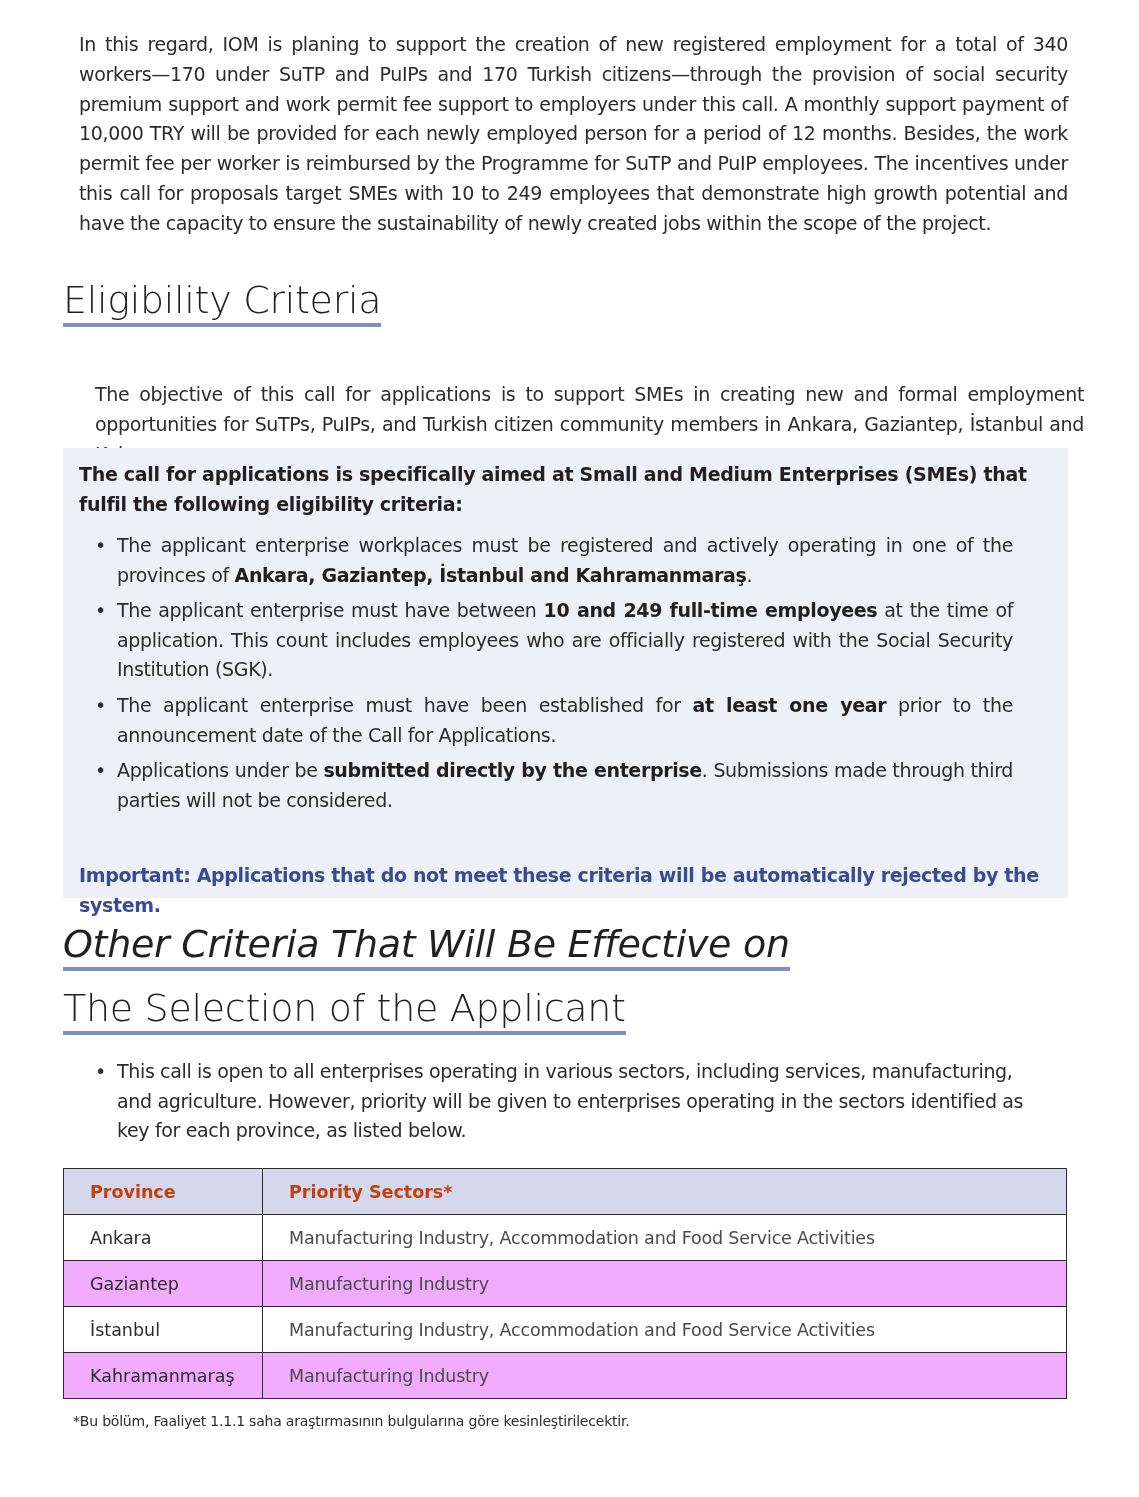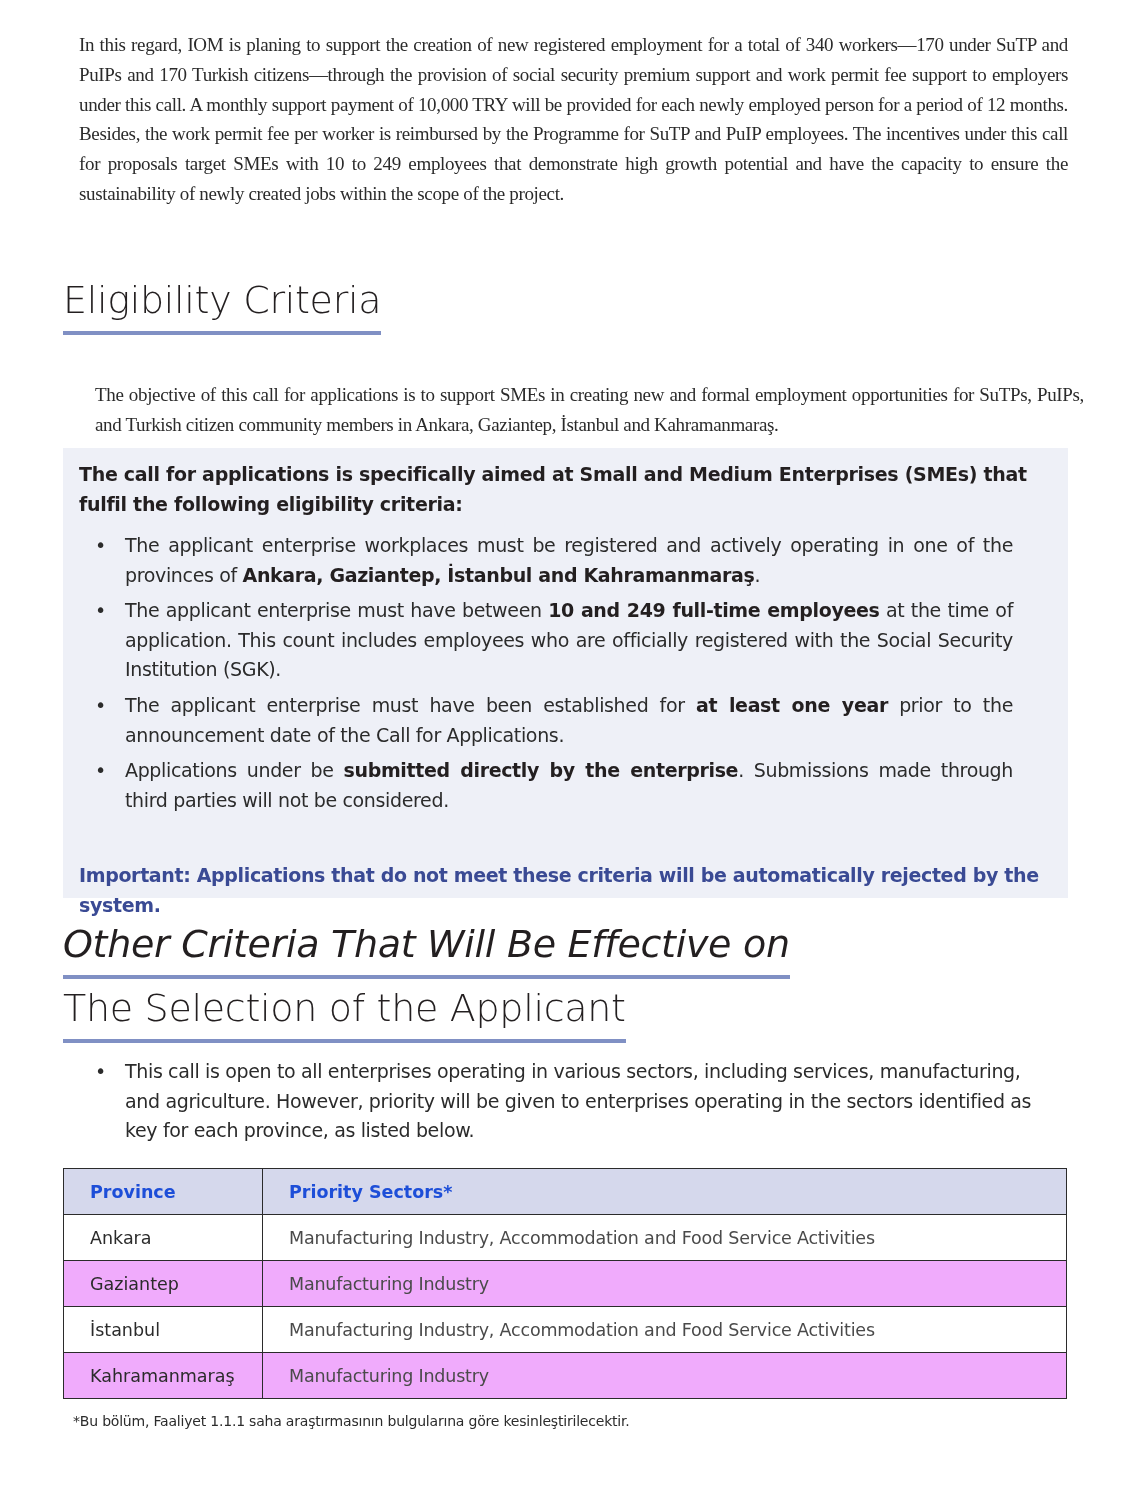--- a/index.html
+++ b/index.html
@@ -3,58 +3,58 @@
 <meta charset="utf-8">
 <style>
   html, body { margin: 0; padding: 0; background: #ffffff; }
   body {
     width: 1139px; height: 1497px; position: relative; overflow: hidden;
     font-family: "DejaVu Sans", sans-serif; color: #231f20;
   }
   .para {
     position: absolute; left: 79px; width: 989px;
     font-size: 19px; line-height: 29.8px; text-align: justify;
-    text-align-last: left; color: #2b2b2b; letter-spacing: -0.35px; font-family: Liberation Serif, serif;
+    text-align-last: left; color: #2b2b2b; letter-spacing: -0.35px;
   }
   .heading {
     position: absolute; left: 63px; font-size: 38px; font-weight: 300;
     color: #231f20; letter-spacing: -0.3px; line-height: 46px;
-    border-bottom: 4px solid #8090c4; padding-bottom: 8px; white-space: nowrap;
+    border-bottom: 4px solid #8090c4; padding-bottom: 0; white-space: nowrap;
   }
   .box {
     position: absolute; left: 63px; top: 448px; width: 1005px; height: 450px;
     background: #eef0f7;
   }
   .box-intro {
     position: absolute; left: 79px; top: 459px; width: 960px;
     font-size: 19px; font-weight: bold; line-height: 30px; color: #231f20; letter-spacing: -0.3px;
   }
   .bullet {
     position: absolute; left: 95px; width: 918px;
     font-size: 19px; line-height: 29.5px; color: #2b2b2b; letter-spacing: -0.35px;
     text-align: justify; text-align-last: left;
   }
   .bullet .dot {
     position: absolute; left: 0; top: 0; width: 22px;
   }
-  .bullet .txt { display: block; margin-left: 30px; }
+  .bullet .txt { display: block; margin-left: 22px; }
   .bullet b { color: #231f20; }
   .important {
     position: absolute; left: 79px; width: 973px; top: 860px;
     font-size: 19px; line-height: 30px; font-weight: bold; text-align: left;
     color: #3a4a94; letter-spacing: -0.35px;
   }
   table.prio {
     position: absolute; left: 63px; top: 1168px; width: 1004px;
     border-collapse: collapse; font-size: 17.5px; color: #3a3a3a;
   }
   table.prio td, table.prio th {
     border: 1px solid #2b2b2b; height: 45px; padding: 0 0 0 26px; text-align: left;
   }
-  table.prio th { background: #d5d8ec; font-weight: bold; color: #1d4ed8; }
+  table.prio th { background: #d5d8ec; font-weight: bold; color: #c2410c; }
   table.prio tr.alt td { background: #f0abfc; }
   table.prio td.prov { width: 172px; color: #2b2b2b; }
   table.prio td.sect { color: #4a4a4a; letter-spacing: -0.2px; }
   .footnote {
     position: absolute; left: 73px; top: 1413px;
     font-size: 14px; color: #2b2b2b; letter-spacing: -0.2px;
   }
 </style>
 </head>
 <body>

